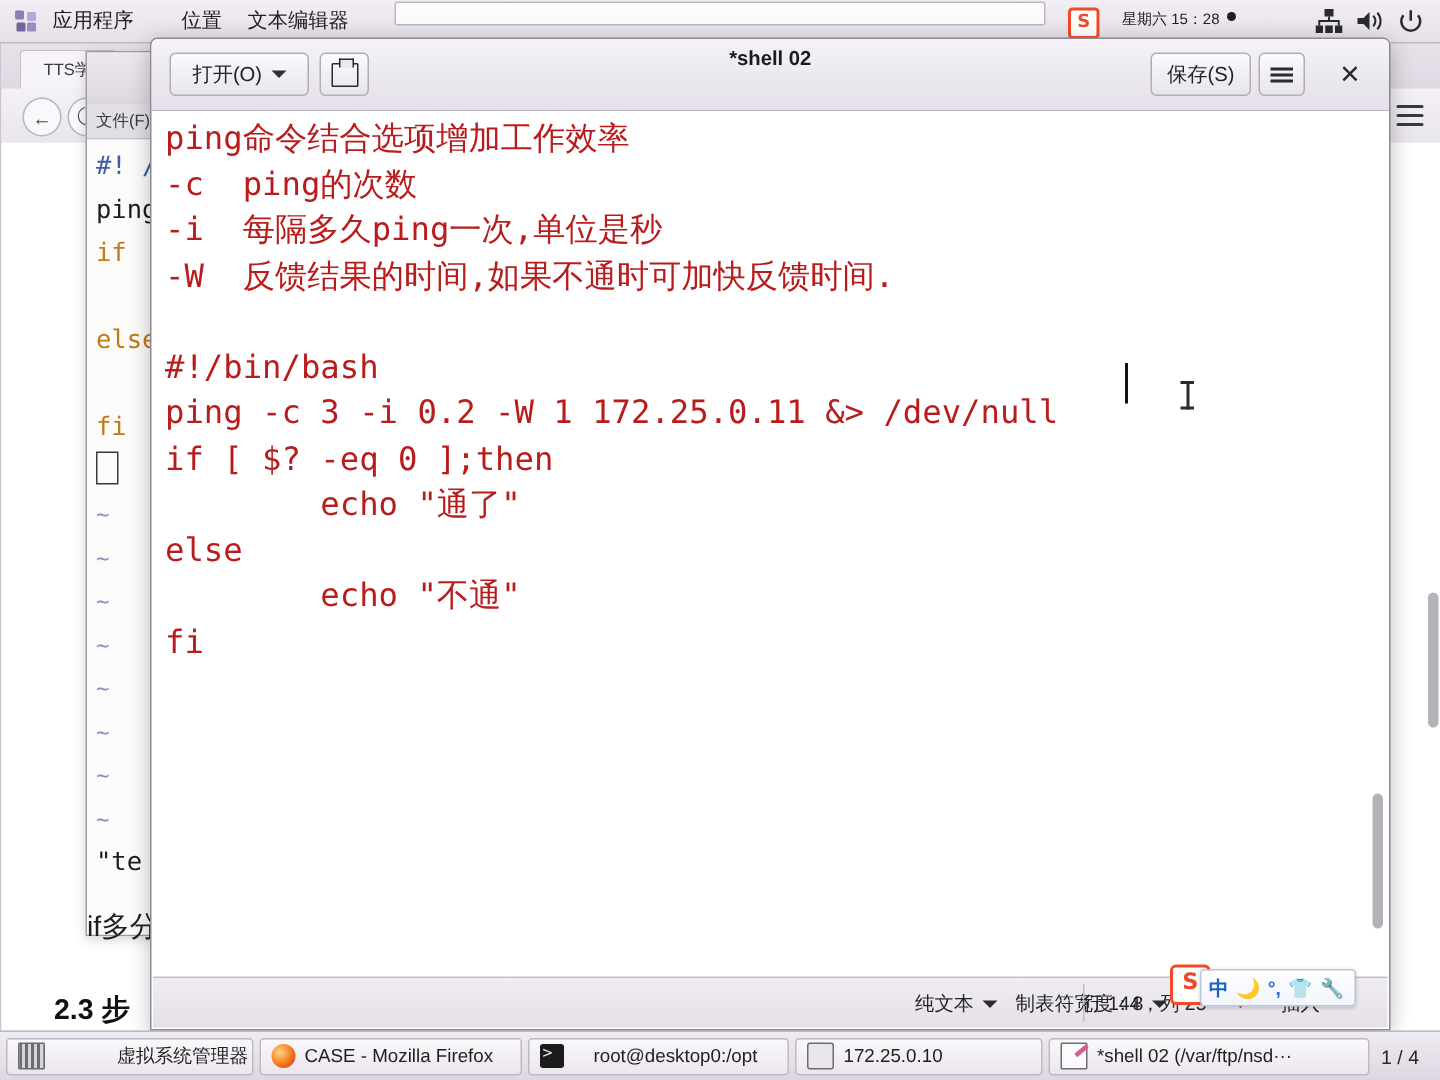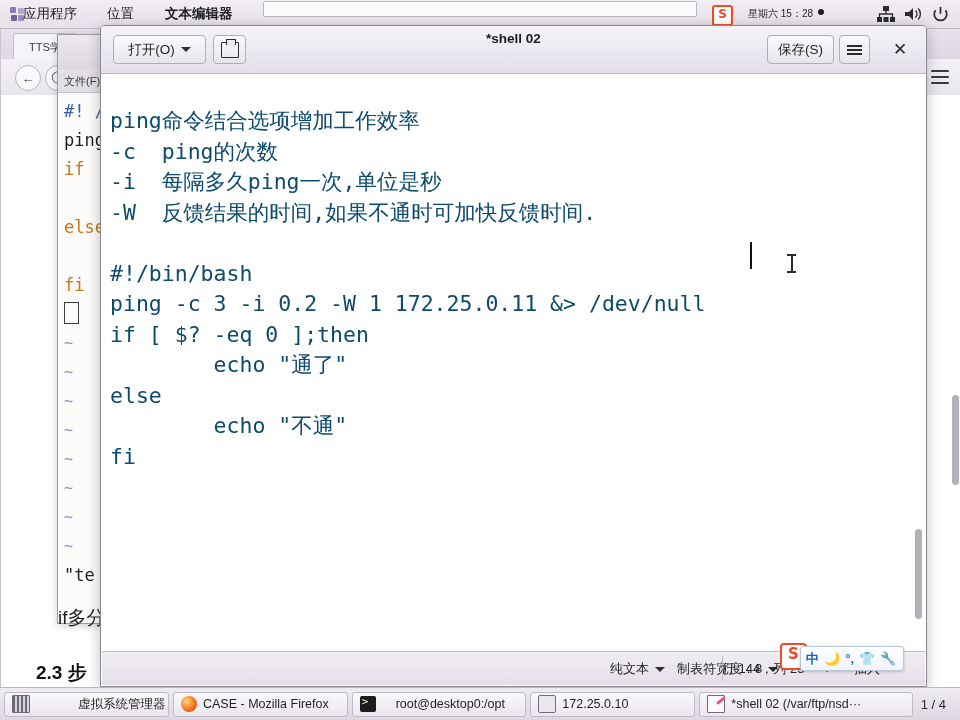--- a/index.html
+++ b/index.html
@@ -190,23 +190,22 @@
   }
 
   
   #gedit-textarea{
     position:absolute;left:1px;top:48px;right:1px;bottom:34px;
     background:#ffffff;overflow:hidden;
   }
   #gedit-text{
     position:absolute;left:8px;top:4px;right:16px;
     font-family:"DejaVu Sans Mono","Liberation Mono",monospace;
-    font-size:21.5px;line-height:30.5px;color:#0c4a6e;
+    font-size:21.5px;line-height:30.5px;color:#b91c1c;
     white-space:pre;
-    margin-top:28px;
   }
   #text-cursor{
     position:absolute;left:648px;top:168px;width:2px;height:27px;
     background:#111;
   }
   #mouse-ibeam{
     position:absolute;left:685px;top:180px;width:9px;height:19px;
   }
   #mouse-ibeam:before,#mouse-ibeam:after{
     content:"";position:absolute;left:0;width:9px;height:2px;background:#2b2b2b;
@@ -332,23 +331,23 @@
 <div class="vcode" style="position: absolute; left: 0px; top: 570px; font-size: 19px;">if多分支</div>
   </div>
 
 <div id="panel">
   <div id="panel-apps-icon">
     <span class="d" style="left:0;top:0;background:#8a7fb5;"></span>
     <span class="d" style="left:8px;top:1px;background:#b9a5d8;"></span>
     <span class="d" style="left:1px;top:8px;background:#6f6596;"></span>
     <span class="d" style="left:8px;top:8px;background:#9b8cc4;"></span>
   </div>
-  <div class="menu-item" style="left:18px;">应用程序</div>
-  <div class="menu-item" style="left:102px;">位置</div>
-  <div class="menu-item" style="left:160px;font-weight:bold;">文本编辑器</div>
+  <div class="menu-item" style="left:30px;">应用程序</div>
+  <div class="menu-item" style="left:116px;">位置</div>
+  <div class="menu-item" style="left:160px;">文本编辑器</div>
 
   <div id="panel-highlight"></div>
 
   <div id="sogou-panel-icon">S</div>
 
   <div id="panel-clock">
     <span>星期六  15：28</span><span id="clock-dot"></span>
   </div>
 
   <div class="tray-icon" style="left:876px;">

